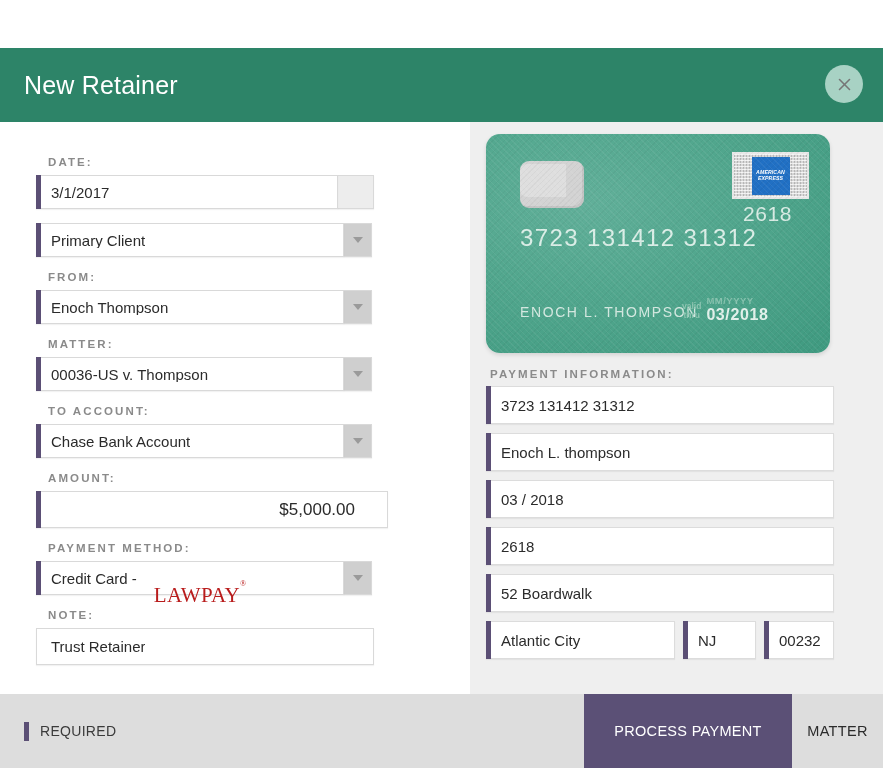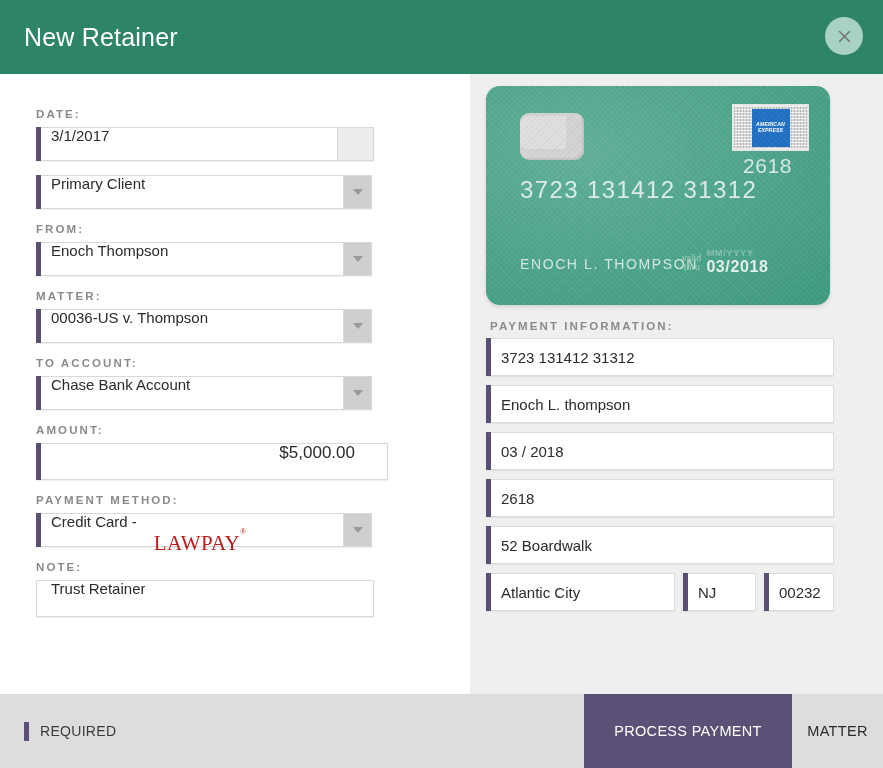--- a/index.html
+++ b/index.html
@@ -24,20 +24,21 @@
 
   
   .header {
     position: relative;
     height: 74px;
     flex: 0 0 74px;
     background: #2d8468;
     display: flex;
     align-items: center;
     padding: 0 24px;
+    margin-top: 48px;
   }
   .header-title {
     color: #ffffff;
     font-size: 25px;
     font-weight: 400;
     letter-spacing: 0.2px;
   }
   .close-btn {
     position: absolute;
     right: 20px;
@@ -74,32 +75,34 @@
   }
 
   
   .field-label {
     font-size: 11.5px;
     font-weight: 700;
     color: #8a8a8a;
     letter-spacing: 2.1px;
     margin-bottom: 7px;
     text-transform: uppercase;
+    margin-left: 12px;
   }
   .field-group { margin-bottom: 14px; }
 
   
   .input-row { display: flex; align-items: stretch; }
 
   .inp {
     position: relative;
     height: 34px;
     background: #ffffff;
     border: 1px solid #d9d9d9;
     display: flex;
+    align-items: center;
     padding: 0 10px 0 14px;
     font-size: 15px;
     color: #2b2b2b;
     box-shadow: 0 1px 1px rgba(0,0,0,0.05);
   }
   .inp.req::before {
     content: "";
     position: absolute;
     left: -1px;
     top: -1px;

